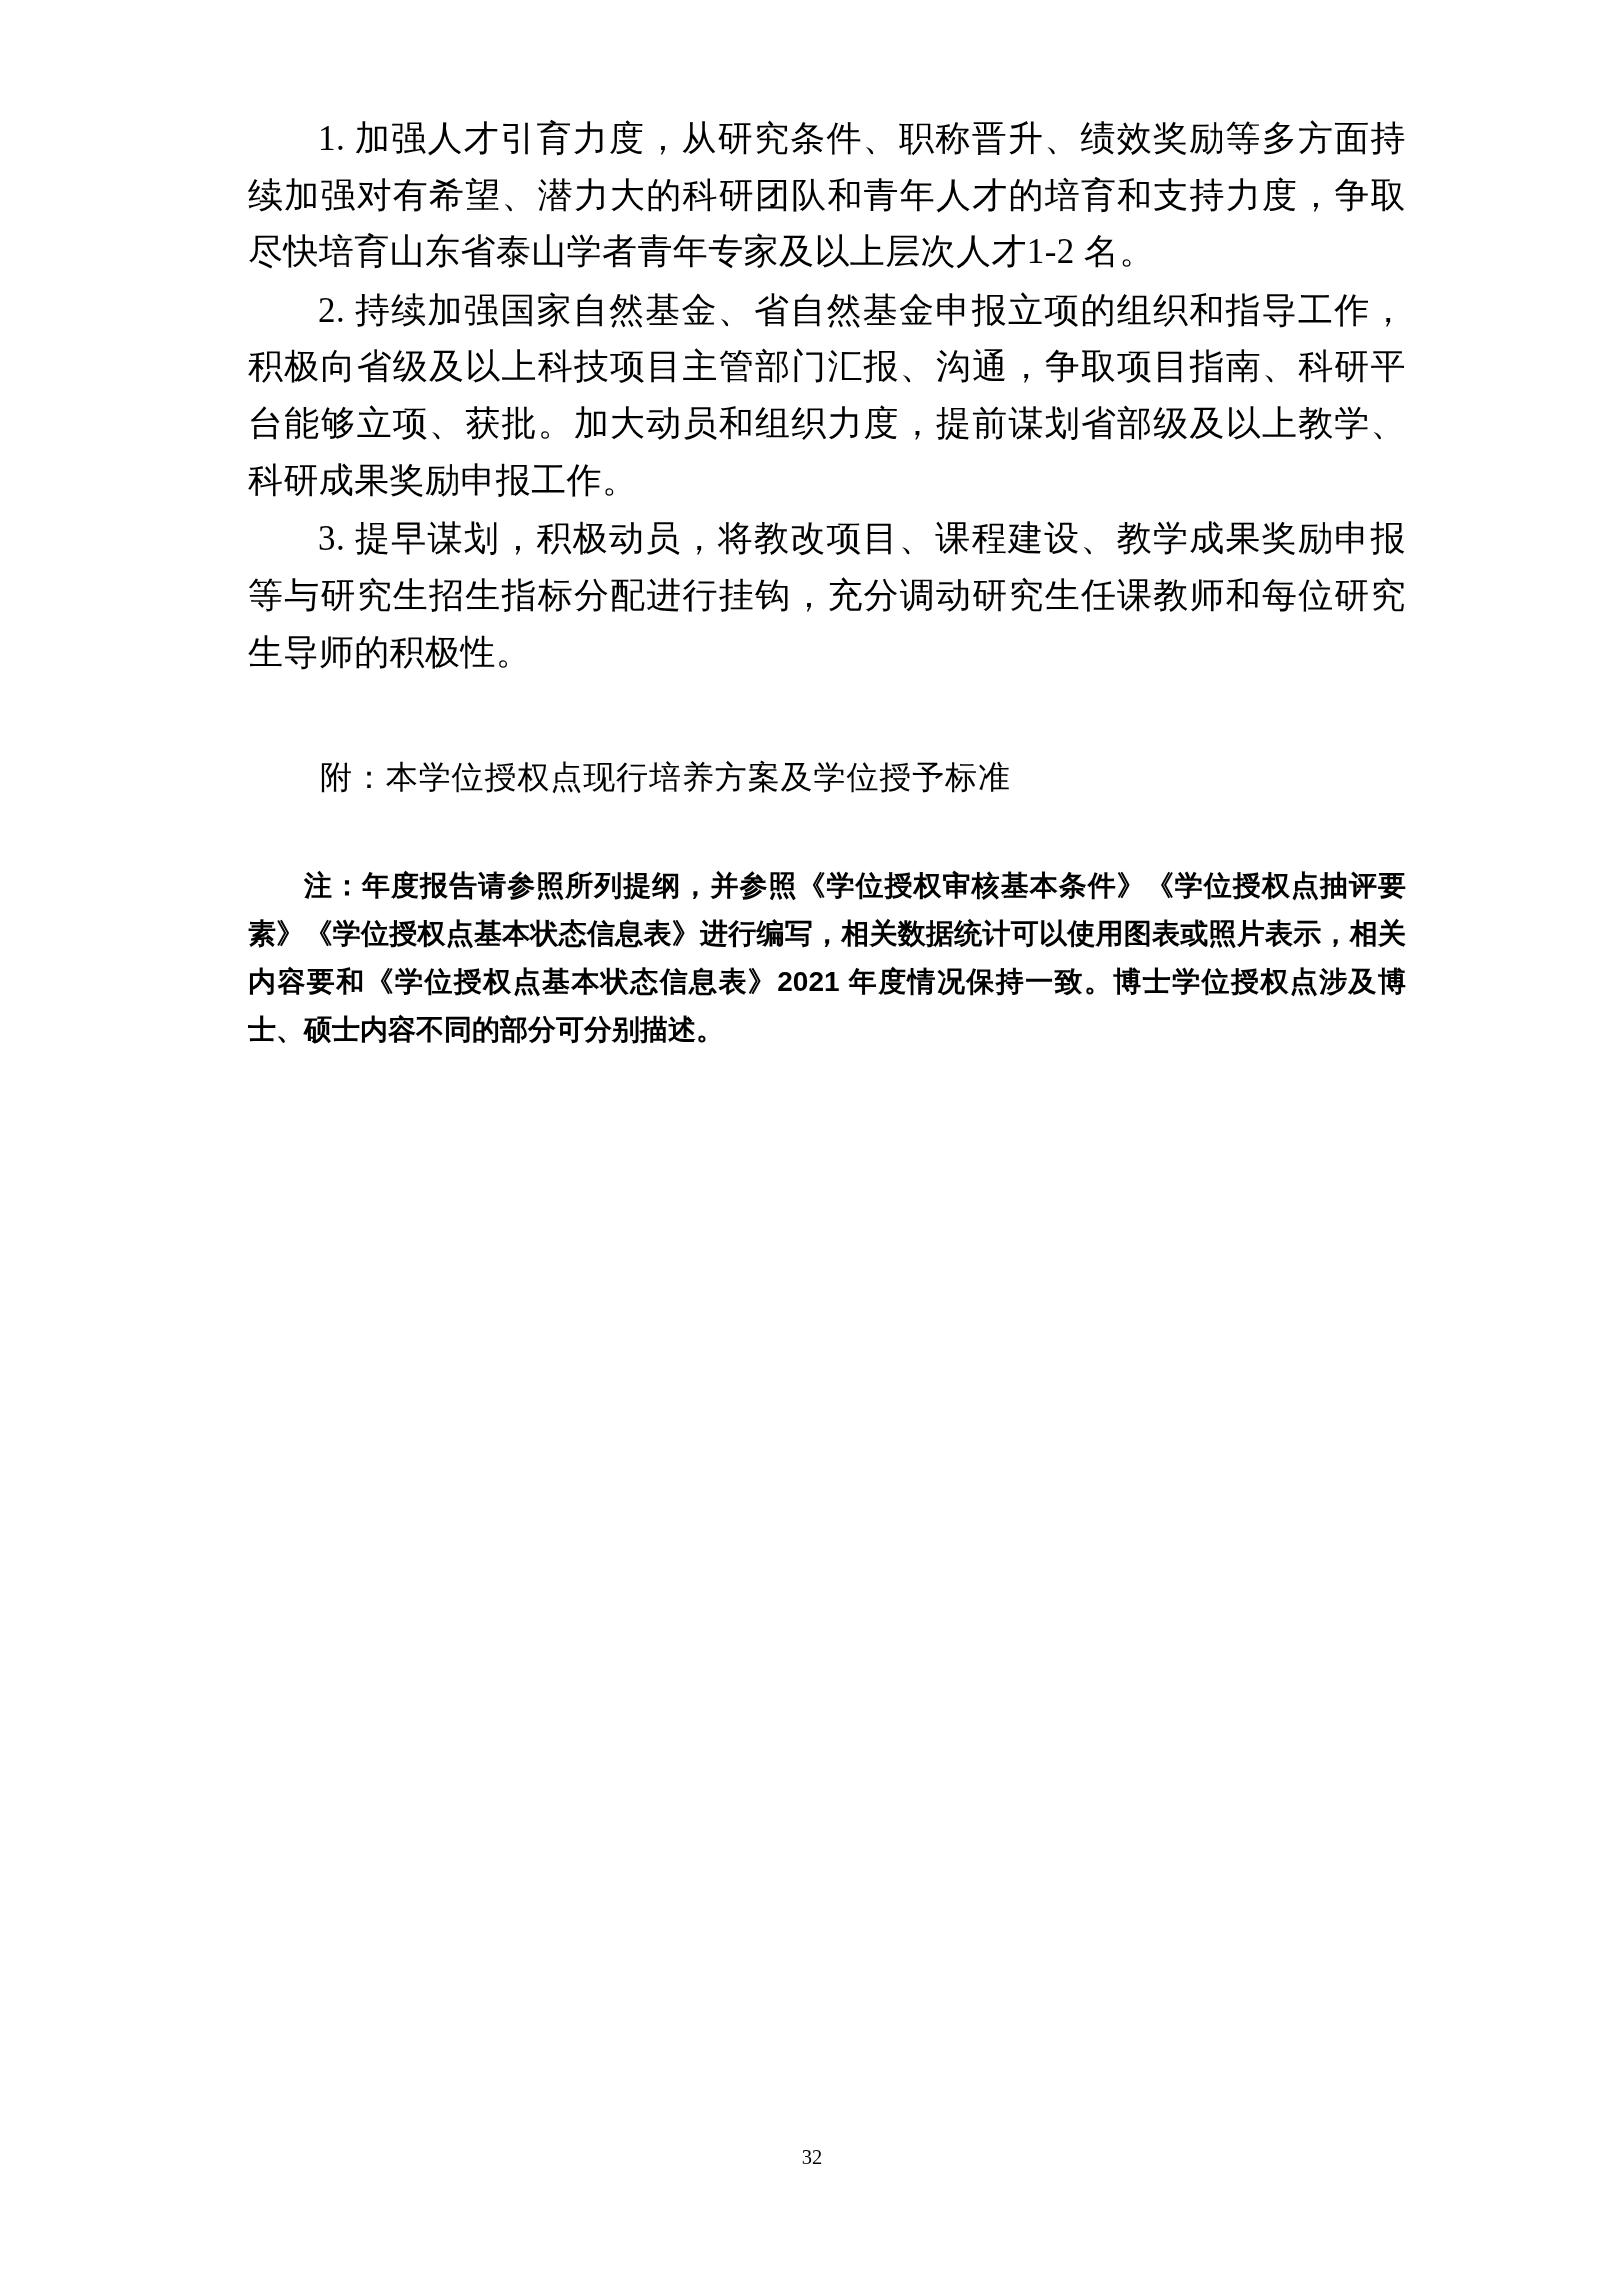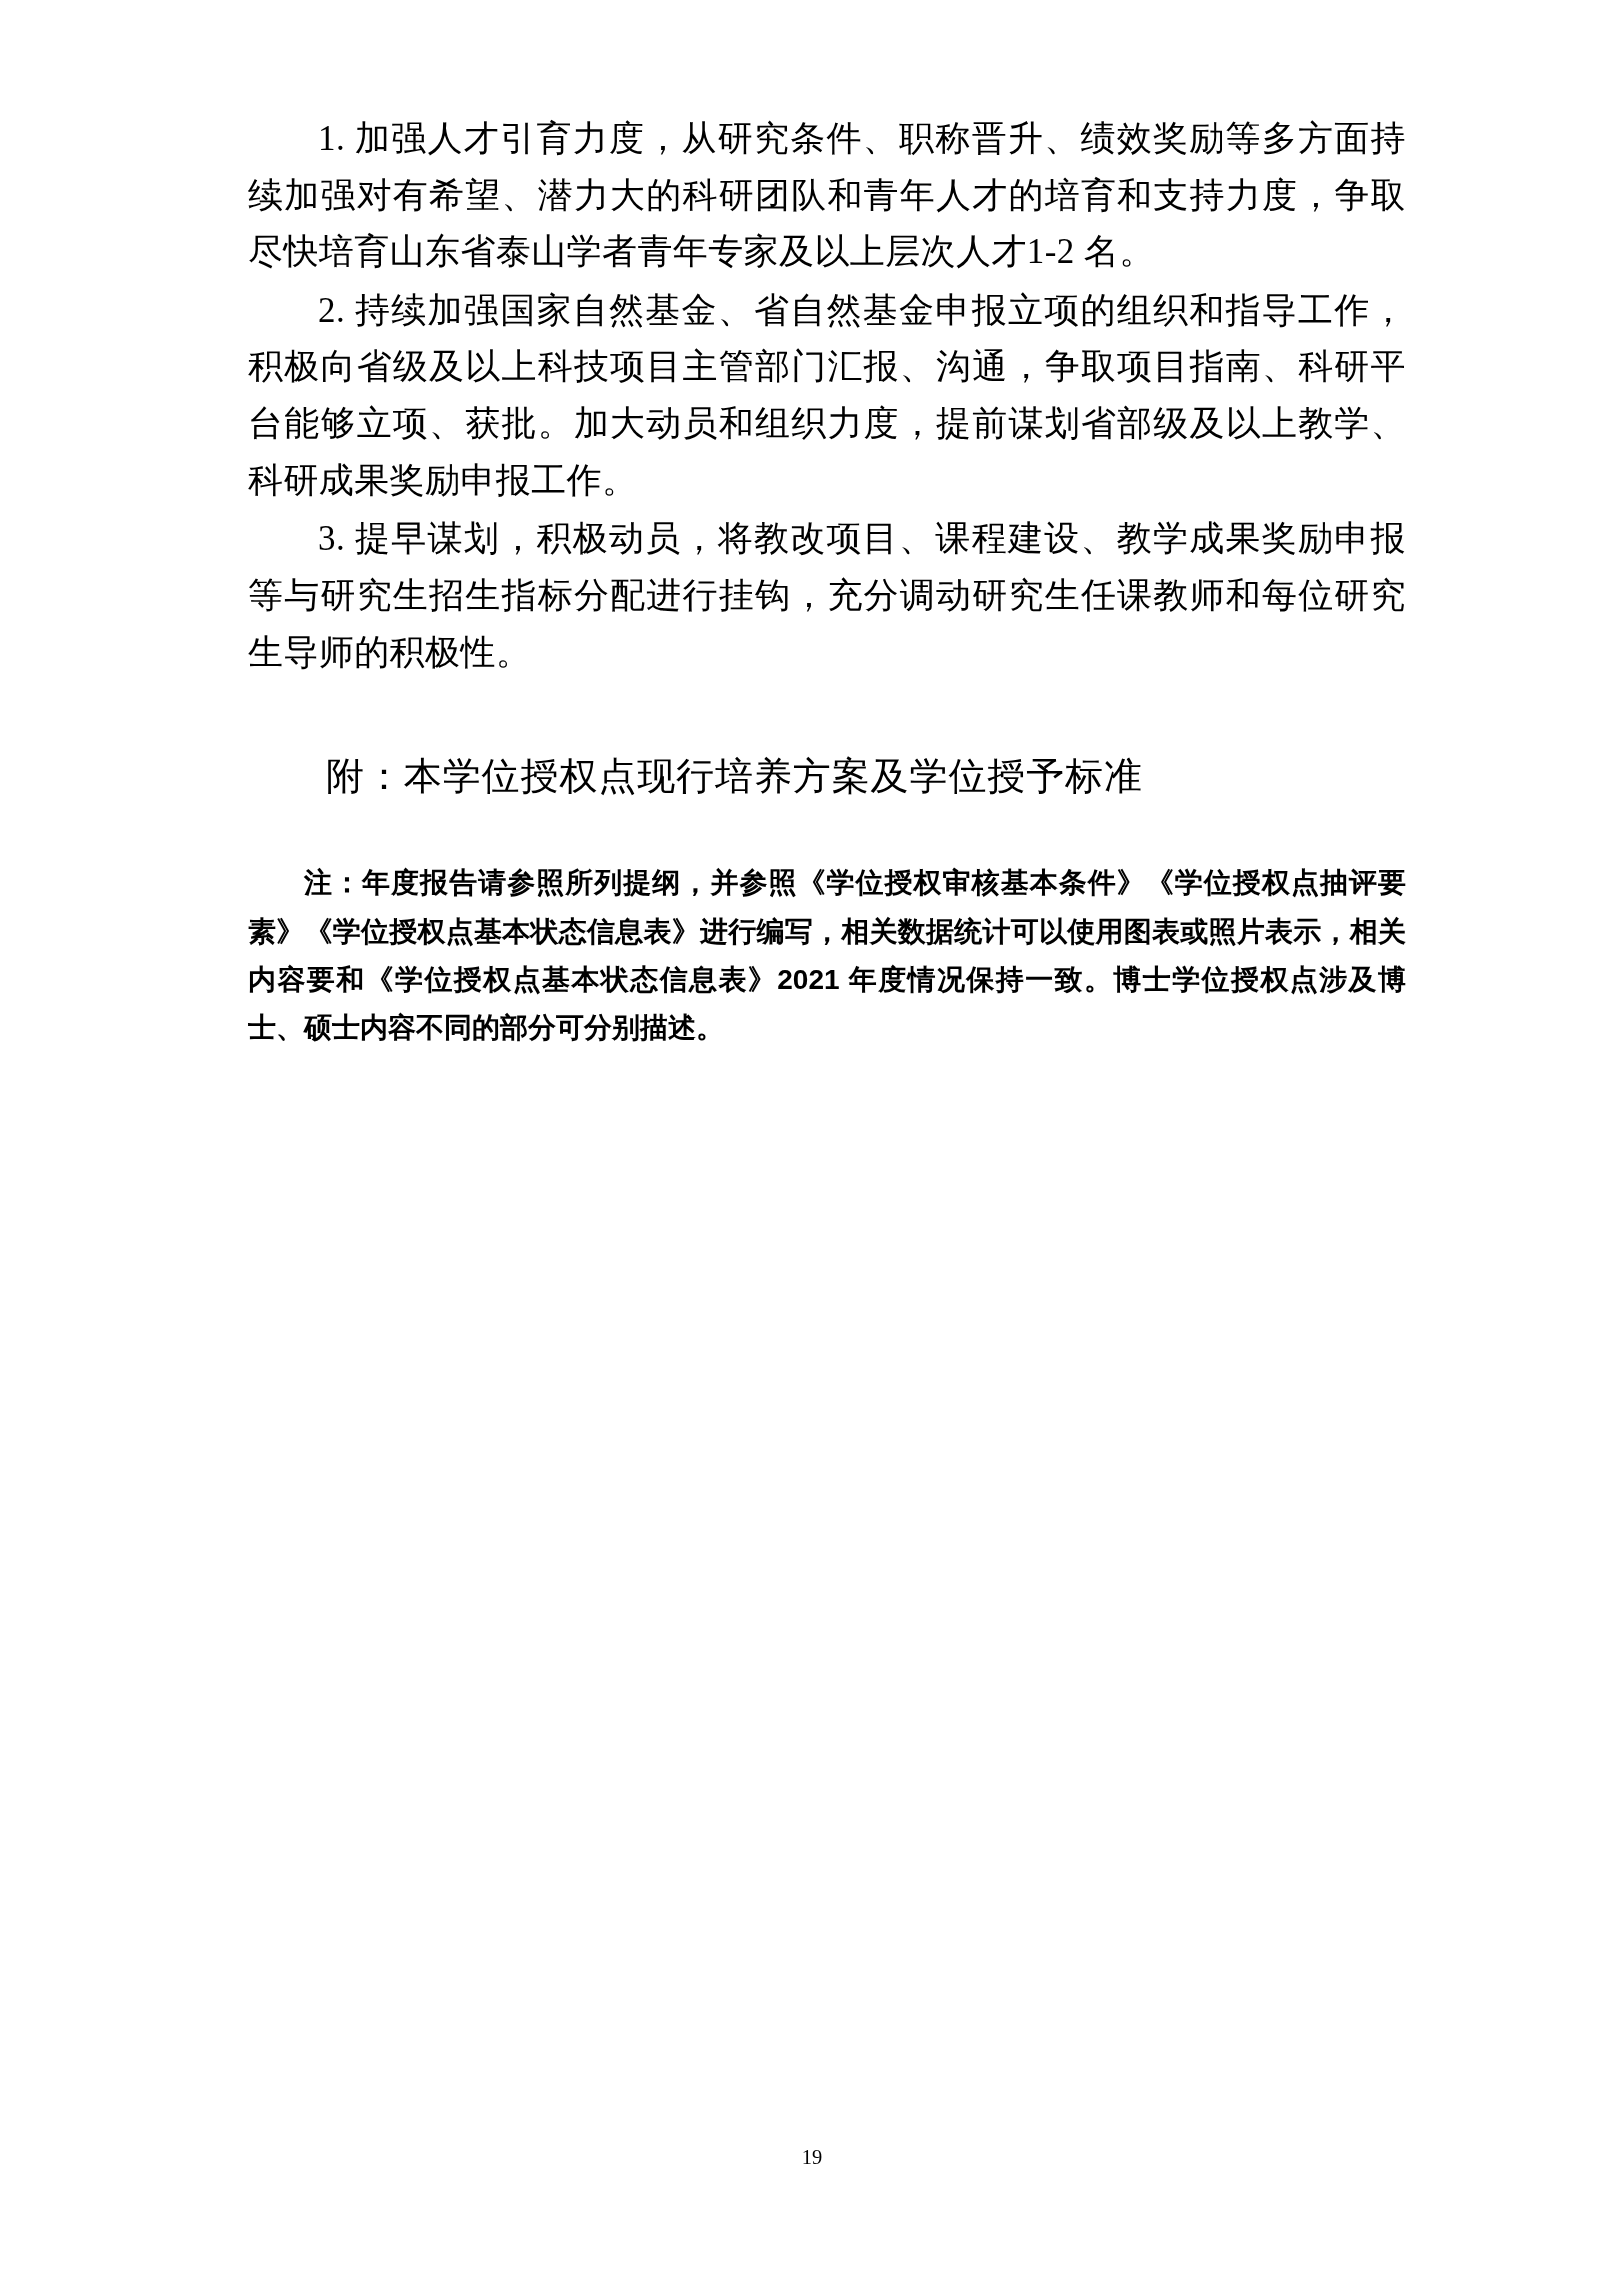--- a/index.html
+++ b/index.html
@@ -28,24 +28,24 @@
     text-align: justify;
     text-justify: inter-ideograph;
     text-indent: 2em;
     margin: 0 0 1.7px 0;
     letter-spacing: 0.4px;
     font-family: "Liberation Serif", "DejaVu Serif", serif;
   }
   .spacer-lg { height: 61px; }
   .spacer-md { height: 50px; }
   .attach {
-    font-size: 38px;
+    font-size: 32px;
     line-height: 1.62;
     text-indent: 2em;
-    margin: 2px;
+    margin: 8px;
     font-family: "DejaVu Serif", "Liberation Serif", serif;
     letter-spacing: 0.9px;
   }
   .note-block .para {
     font-family: "Liberation Sans", "DejaVu Sans", sans-serif;
     font-weight: 600;
     font-size: 28px;
     line-height: 1.72;
     letter-spacing: 0px;
   }
@@ -74,16 +74,16 @@
   <div class="spacer-lg"></div>
 
   <p class="attach">附：本学位授权点现行培养方案及学位授予标准</p>
 
   <div class="spacer-md"></div>
 
   <div class="note-block">
     <p class="para">注：年度报告请参照所列提纲，并参照《学位授权审核基本条件》《学位授权点抽评要素》《学位授权点基本状态信息表》进行编写，相关数据统计可以使用图表或照片表示，相关内容要和《学位授权点基本状态信息表》2021 年度情况保持一致。博士学位授权点涉及博士、硕士内容不同的部分可分别描述。</p>
   </div>
 
-  <div class="footer">19</div>
+  <div class="footer">32</div>
 
 </div>
 
 
 </body></html>

